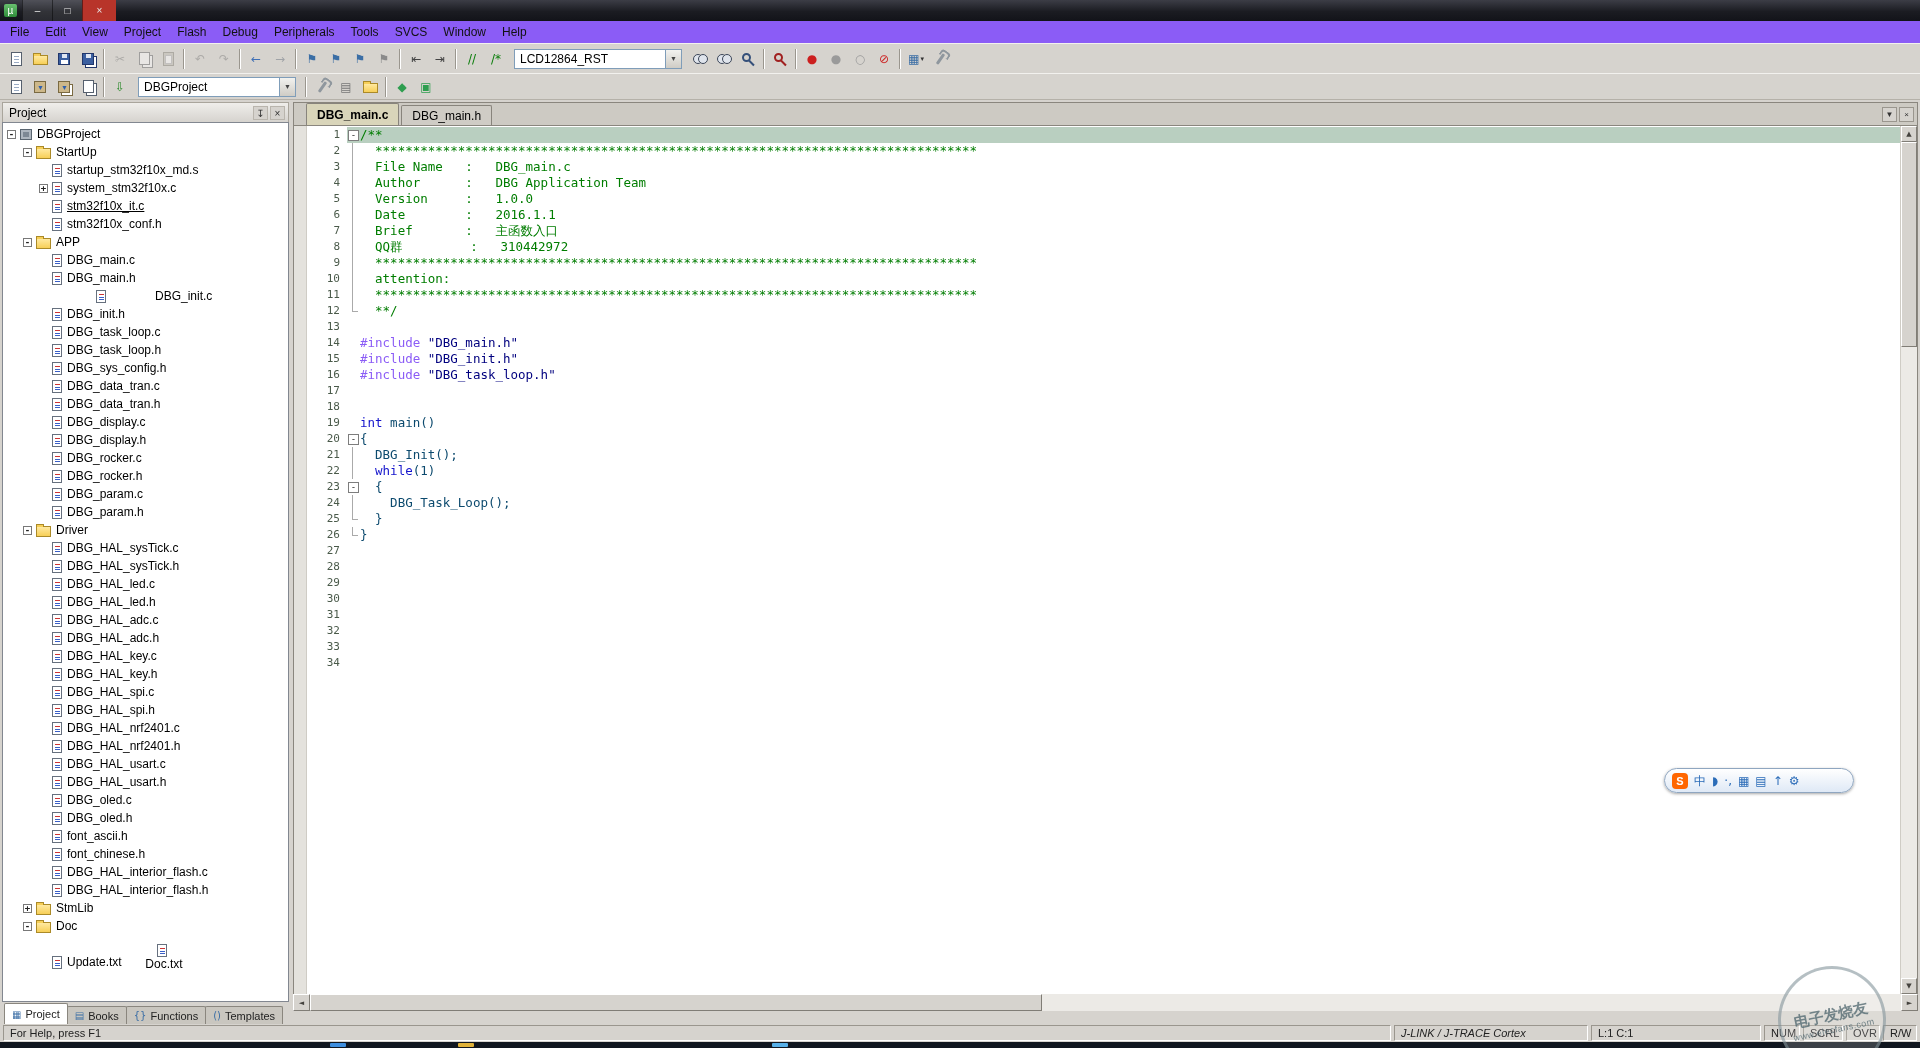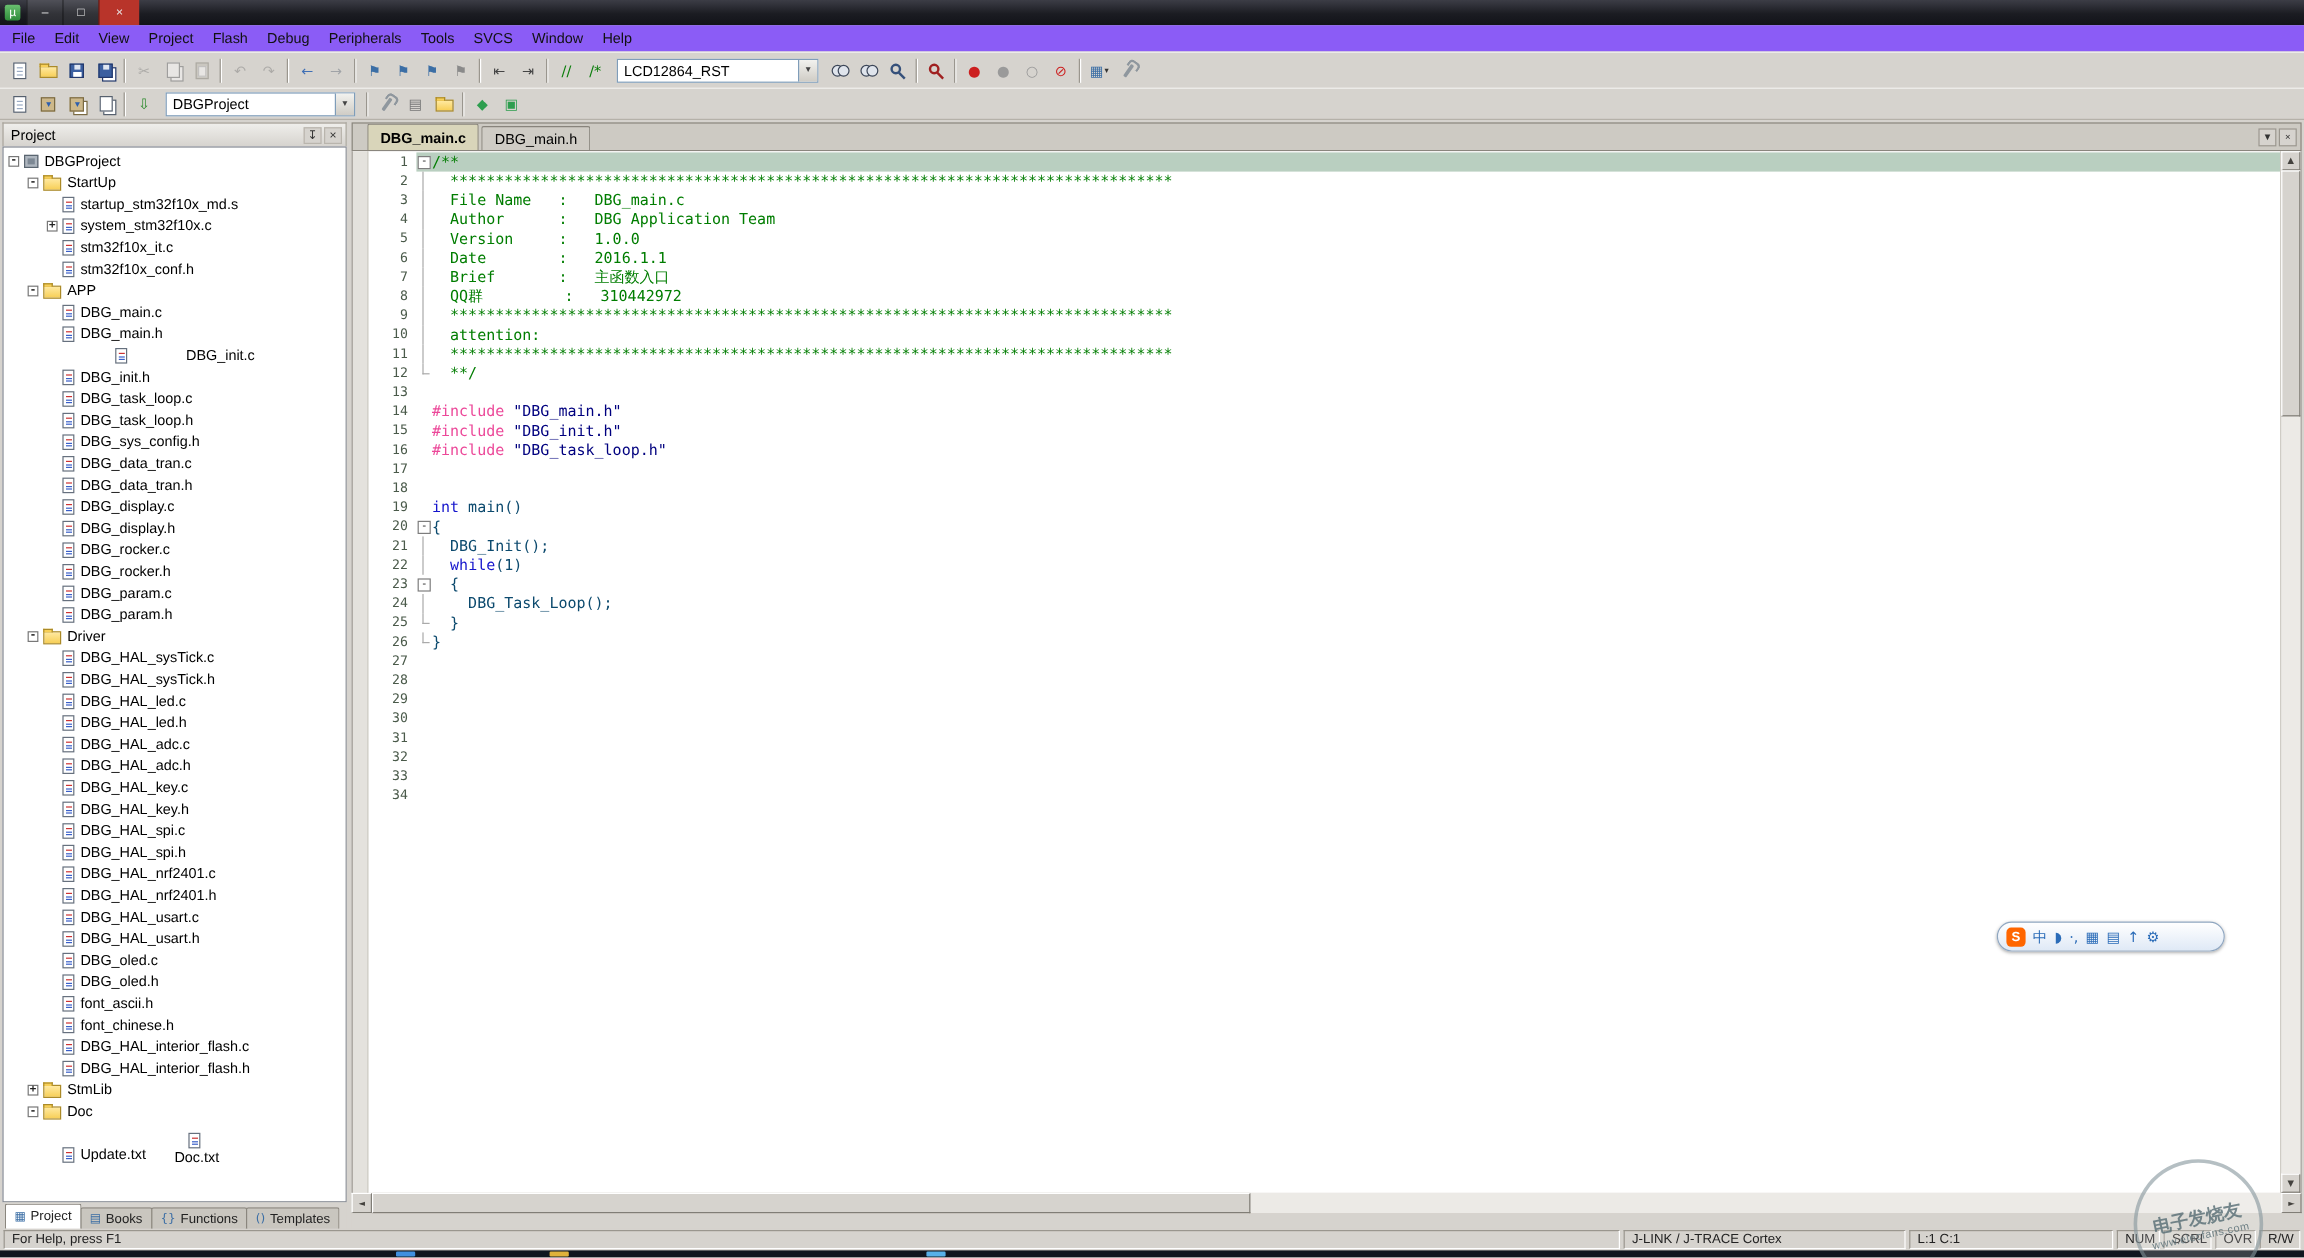--- a/index.html
+++ b/index.html
@@ -100,21 +100,21 @@
   .ln{width:40px;flex:none;text-align:right;padding-right:7px;font:11px/16px "DejaVu Sans Mono","Liberation Mono",monospace;color:#4a5a4a;}
   .fold{width:13px;flex:none;position:relative;}
   .fold.box::before{content:"-";position:absolute;left:1px;top:3px;width:9px;height:9px;border:1px solid #7d7d7d;background:#fff;font:9px/8px "DejaVu Sans Mono",monospace;text-align:center;color:#222;}
   .fold.vline::before{content:"";position:absolute;left:5px;top:0;bottom:0;border-left:1px solid #aaa;}
   .fold.vend::before{content:"";position:absolute;left:5px;top:0;height:9px;border-left:1px solid #aaa;}
   .fold.vend::after{content:"";position:absolute;left:5px;top:8px;width:6px;border-top:1px solid #aaa;}
   .ltext{flex:1;font:12.5px/16px "DejaVu Sans Mono","Liberation Mono",monospace;white-space:pre;color:#000;}
   .line.hl .ltext,.line.hl .fold{background:#b9cfc0;}
   .seg.cmt{color:#007d00;}
   .seg.kw{color:#1414cc;}
-  .seg.pp{color:#ec4899;}
+  .seg.pp{color:#8b5cf6;}
   .seg.str{color:#00007f;}
   .seg.txt{color:#0c4a6e;}
   .vscroll{width:17px;flex:none;background:#eceae6;display:flex;flex-direction:column;border-left:1px solid #cfccc5;}
   .sarrow{height:16px;background:#d6d3ce;border:1px solid;border-color:#fff #807d76 #807d76 #fff;font-size:7px;display:flex;align-items:center;justify-content:center;color:#44423e;flex:none;font-family:"DejaVu Sans",sans-serif;}
   .vtrack{flex:1;position:relative;}
   .vthumb{position:absolute;left:0;right:0;top:0;height:205px;background:#d6d3ce;border:1px solid;border-color:#fff #807d76 #807d76 #fff;}
   .hscroll{height:17px;background:#eceae6;display:flex;flex:none;}
   .hscroll .sarrow{width:17px;height:100%;}
   .htrack{flex:1;position:relative;}
   .hthumb{position:absolute;top:0;bottom:0;left:0;width:46%;background:#d6d3ce;border:1px solid;border-color:#fff #807d76 #807d76 #fff;}
@@ -341,21 +341,21 @@
           <div class="trow" style="padding-left: 36px;">
             <span class="exp noexp"></span>
             <span class="ico ic-file"></span>
             <span class="tlabel">startup_stm32f10x_md.s</span>
           </div>
           <div class="trow" style="padding-left: 36px;">
             <span class="exp">+</span>
             <span class="ico ic-file"></span>
             <span class="tlabel">system_stm32f10x.c</span>
           </div>
-          <div class="trow" style="padding-left: 36px;">
+          <div class="trow" style="padding-left: 36px; text-decoration: underline;">
             <span class="exp noexp"></span>
             <span class="ico ic-file"></span>
             <span class="tlabel">stm32f10x_it.c</span>
           </div>
           <div class="trow" style="padding-left: 36px;">
             <span class="exp noexp"></span>
             <span class="ico ic-file"></span>
             <span class="tlabel">stm32f10x_conf.h</span>
           </div>
           <div class="trow" style="padding-left: 20px;">
@@ -786,21 +786,21 @@
         </div>
         <div class="sarrow">►</div>
       </div>
       <div class="editor-gap"></div>
     </div>
 
   </div>
 
   <div class="statusbar" id="statusbar">
       <div class="sseg grow">For Help, press F1</div>
-      <div class="sseg" style="width: 235px;">J-LINK / J-TRACE Cortex</div>
+      <div class="sseg" style="width: 194px; font-style: italic;">J-LINK / J-TRACE Cortex</div>
       <div class="sseg" style="width: 170px;">L:1 C:1</div>
       <div class="sseg" style="width: 36px;">NUM</div>
       <div class="sseg" style="width: 40px;">SCRL</div>
       <div class="sseg" style="width: 34px;">OVR</div>
       <div class="sseg" style="width: 34px;">R/W</div>
     </div>
 
   <div class="taskbar-strip">
     <span class="tbdot d1"></span>
     <span class="tbdot d2"></span>

